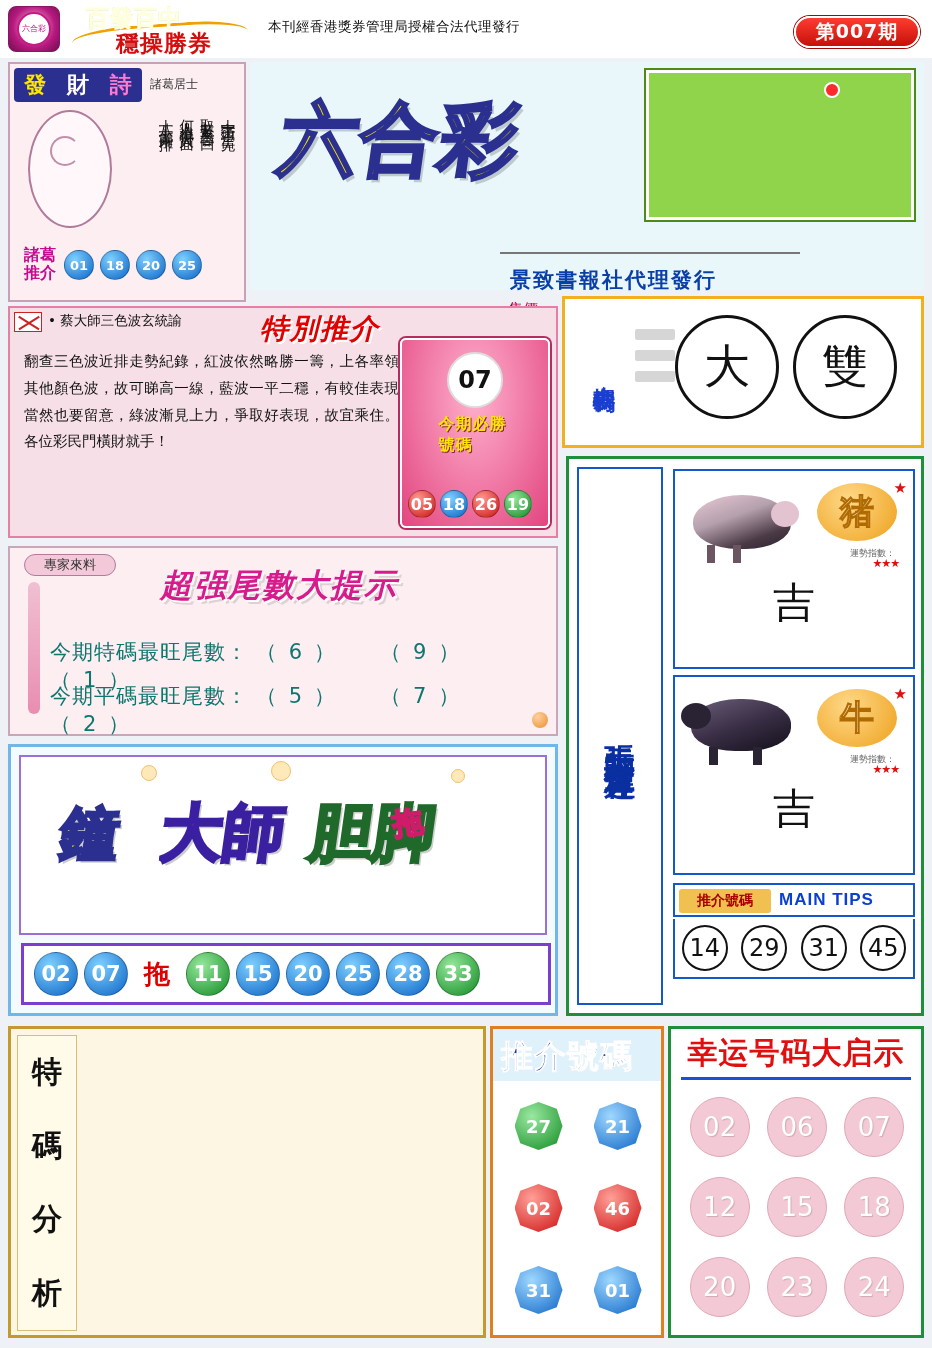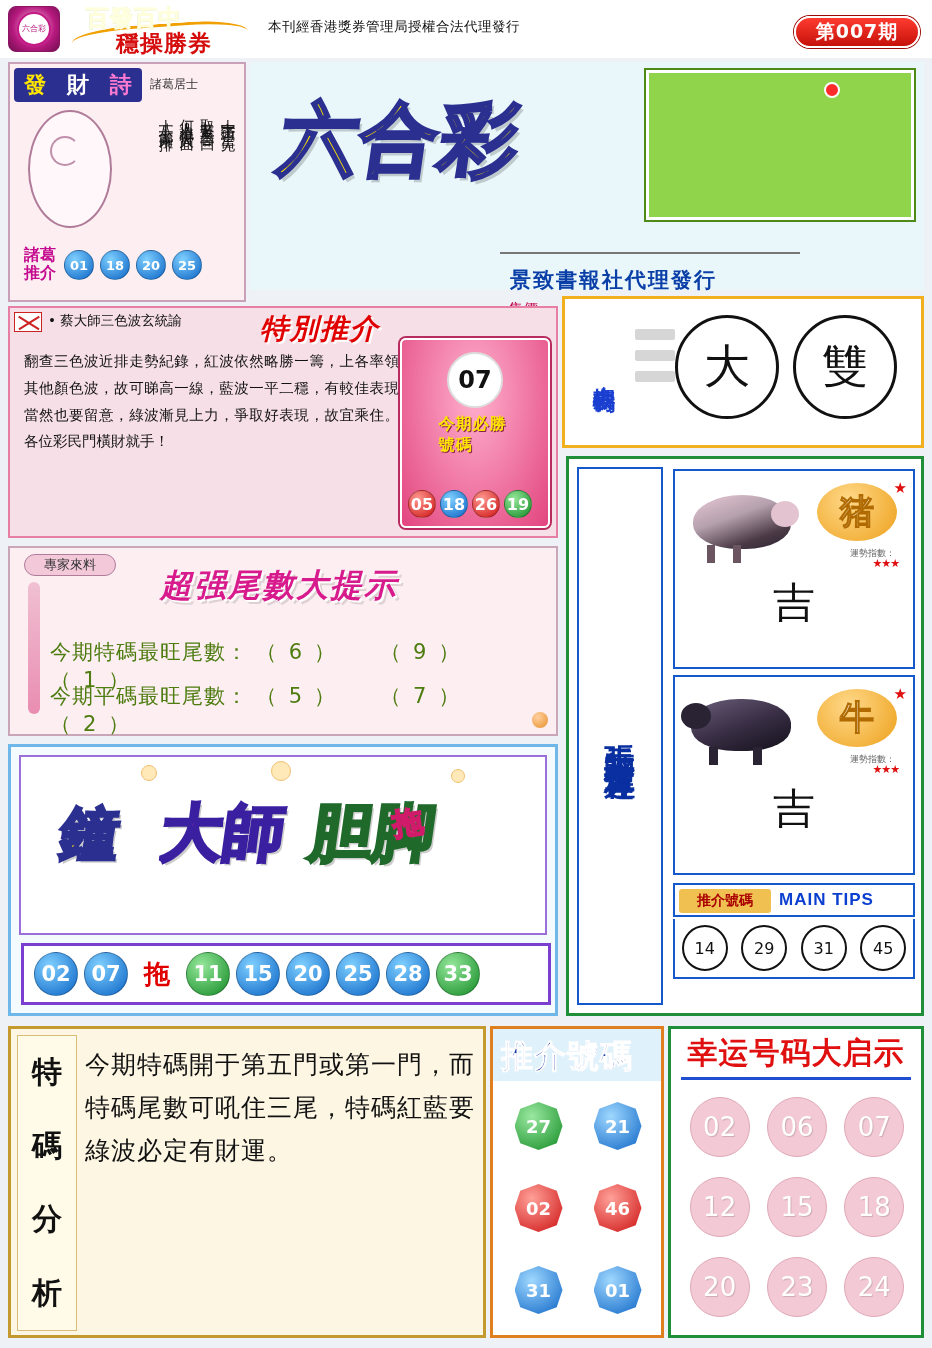--- a/index.html
+++ b/index.html
@@ -116,21 +116,21 @@
   #todayspec .strokes{ position:absolute; left:70px; top:30px; width:40px;height:76px;}
   #todayspec .strokes i{ display:block; height:11px; background:#d6d6d6; margin-bottom:10px; border-radius:2px;}
 
   
   #tails { left:8px; top:546px; width:550px; height:190px; background:#fdeef2; border:2px solid #c9a7b8;}
   #tails .chip { position:absolute; left:14px; top:6px; width:92px;height:22px; background:#f3c9d9;
      border:1px solid #b07c9a; border-radius:11px; font-size:13px; color:#333;
      display:flex;align-items:center;justify-content:center;}
   #tails .htitle{ position:absolute; left:150px; top:16px; font-size:32px; font-weight:bold; font-style:italic;
      color:#d81b8c; text-shadow:2px 2px 0 #fff, 4px 4px 0 rgba(0,0,0,.12); letter-spacing:2px;}
-  #tails .row { position:absolute; left:40px; font-size:21px; color:#4d7c0f; letter-spacing:1px;}
+  #tails .row { position:absolute; left:40px; font-size:21px; color:#0f766e; letter-spacing:1px;}
   #tails .r1 { top:90px; } #tails .r2 { top:134px; }
   #tails .row .v { letter-spacing:12px; }
   #tails .bar { position:absolute; left:18px; top:34px; width:12px; height:132px; border-radius:6px;
      background:linear-gradient(#f0c0d2,#e98db0); }
   #tails .dotr { position:absolute; right:8px; bottom:6px; width:16px;height:16px;border-radius:50%;
      background:radial-gradient(circle at 35% 30%,#ffd0a0,#e8912a);}
 
   
   #zhong { left:8px; top:744px; width:550px; height:272px; background:#f4fbff; border:3px solid #6fb7e8;}
   #zhong .inner { position:absolute; left:8px; top:8px; right:8px; bottom:78px; background:#fff;
@@ -171,21 +171,21 @@
      border:2px solid #1558c9; }
   #zodiac .tips-hdr .cn { position:absolute; left:4px; top:4px; width:92px; height:24px; background:#f0c050;
      color:#a00; font-size:14px; font-weight:bold; display:flex;align-items:center;justify-content:center;
      border-radius:3px;}
   #zodiac .tips-hdr .en { position:absolute; left:104px; top:5px; font-size:17px; font-weight:bold;
      color:#0a3fd0; letter-spacing:1px; font-family:"Liberation Sans", sans-serif;}
   #zodiac .tips-row { position:absolute; left:104px; top:460px; width:242px; height:60px;
      border:2px solid #1558c9; border-top:none; background:#fff; display:flex; align-items:center;
      justify-content:space-around;}
   #zodiac .tips-row .o { width:46px;height:46px;border-radius:50%; border:2px solid #111; background:#fff;
-     display:flex;align-items:center;justify-content:center; font-size:16px; color:#111;}
+     display:flex;align-items:center;justify-content:center; font-size:24px; color:#111;}
 
   
   .pig { position:absolute; left:8px; top:10px; width:98px; height:54px; border-radius:50% 50% 46% 46%;
      background:linear-gradient(160deg,#e9c9d6 0%,#b5a0ad 40%,#4a3a45 75%,#2a2230 100%); }
   .pig:before{ content:""; position:absolute; right:-8px; top:6px; width:28px;height:26px;border-radius:50%;
      background:#e3c3cf;}
   .pig:after{ content:""; position:absolute; left:14px; bottom:-14px; width:8px;height:18px;background:#6a5560;}
   .pig i { position:absolute; left:40px; bottom:-14px; width:8px;height:18px;background:#6a5560;}
   
   .ox { position:absolute; left:6px; top:8px; width:100px; height:52px; border-radius:48% 48% 44% 44%;
@@ -390,21 +390,20 @@
     </div>
   </div>
 
   <div class="panel" id="analysis">
     <div class="side">
       <span>特</span>
       <span>碼</span>
       <span>分</span>
       <span>析</span>
     </div>
-    <div class="text">今期特碼開于第五門或第一門，而特碼尾數可吼住三尾，特碼紅藍要綠波必定有財運。</div>
   </div>
 
   <div class="panel" id="tipsbox">
     <div class="hdr">
       <span>推介號碼</span>
     </div>
     <div class="grid">
       <div class="shield sh-green">
           <div class="sh"></div>
           <span>27</span>

